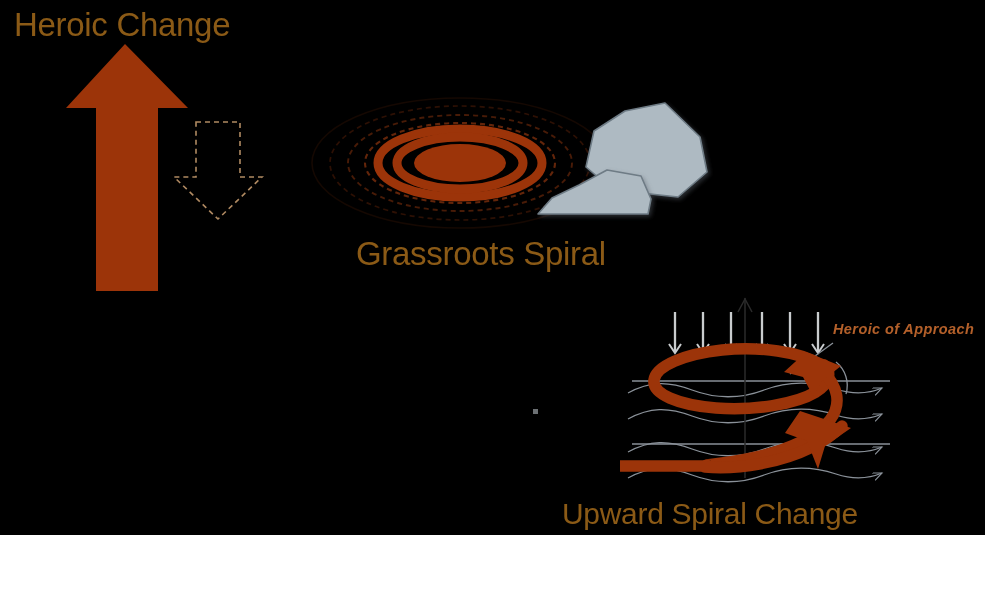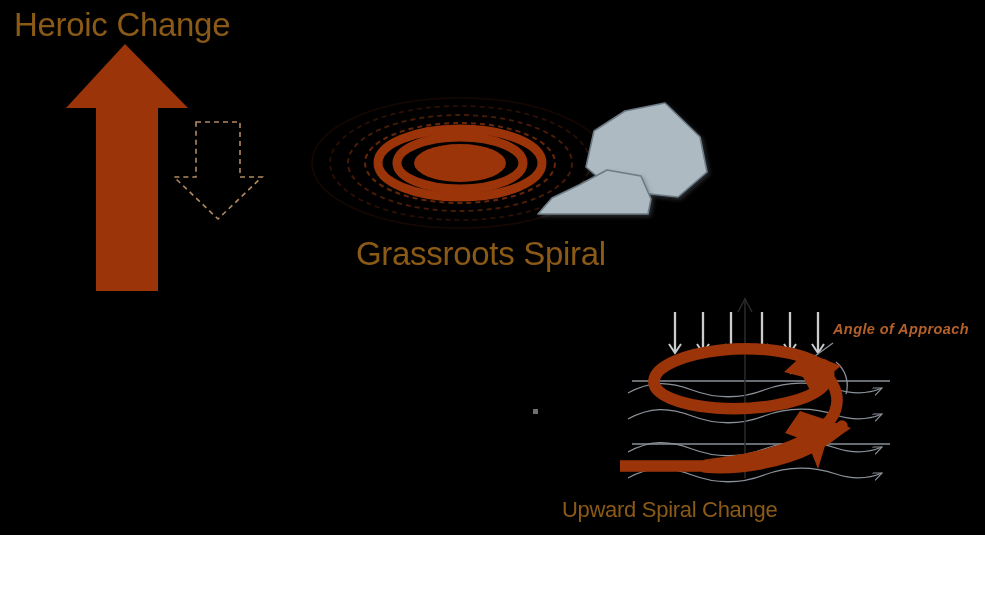--- a/index.html
+++ b/index.html
@@ -39,21 +39,21 @@
   }
   #grassroots-label {
     left: 356px;
     top: 235px;
     font-size: 33px;
     letter-spacing: -0.3px;
   }
   #spiral-label {
     left: 562px;
     top: 497px;
-    font-size: 22px;
+    font-size: 30px;
     letter-spacing: -0.3px;
   }
   #angle-label {
     left: 833px;
     top: 321px;
     font-size: 14.5px;
     font-style: italic;
     font-weight: bold;
     color: #B4602A;
     letter-spacing: 0.4px;
@@ -240,15 +240,15 @@
 
     <rect x="533" y="409" width="5" height="5" fill="#9AA0A4" opacity="0.7"></rect>
   </svg>
 
   <div class="label" id="heroic-label">Heroic Change</div>
 
   <div class="label" id="grassroots-label">Grassroots Spiral</div>
 
   <div class="label" id="spiral-label">Upward Spiral Change</div>
 
-  <div class="label" id="angle-label">Angle of Approach</div>
+  <div class="label" id="angle-label">Heroic of Approach</div>
 
 </div>
 
 </body></html>

